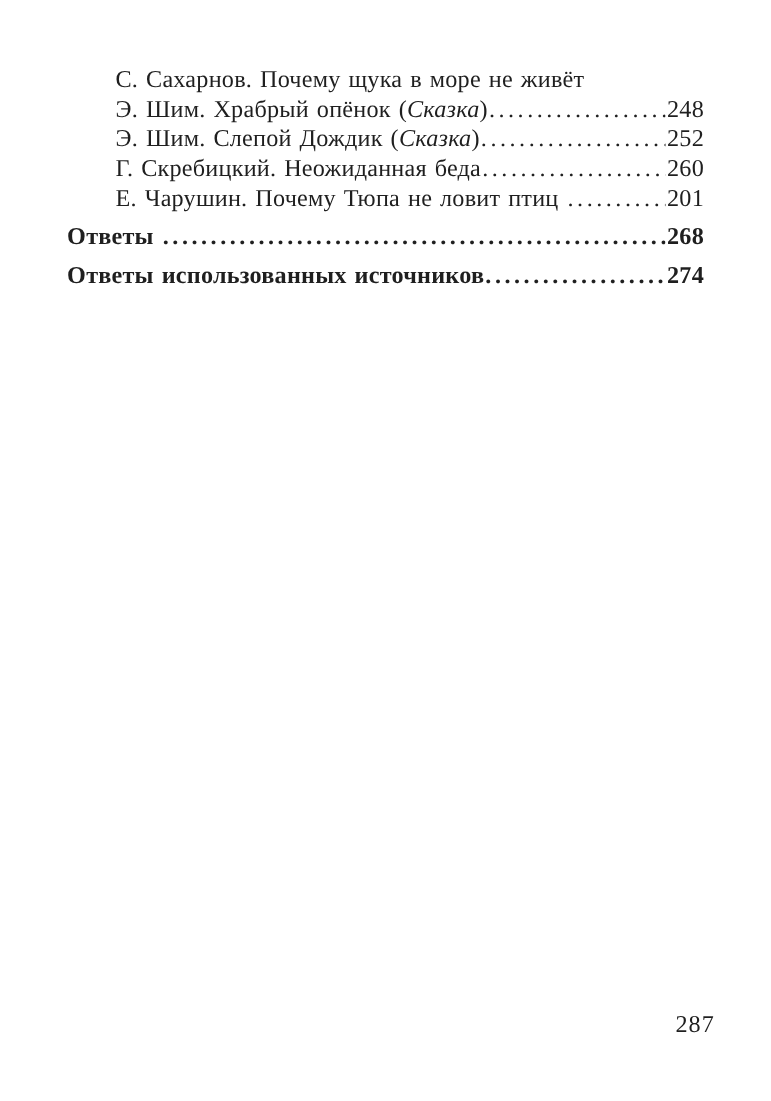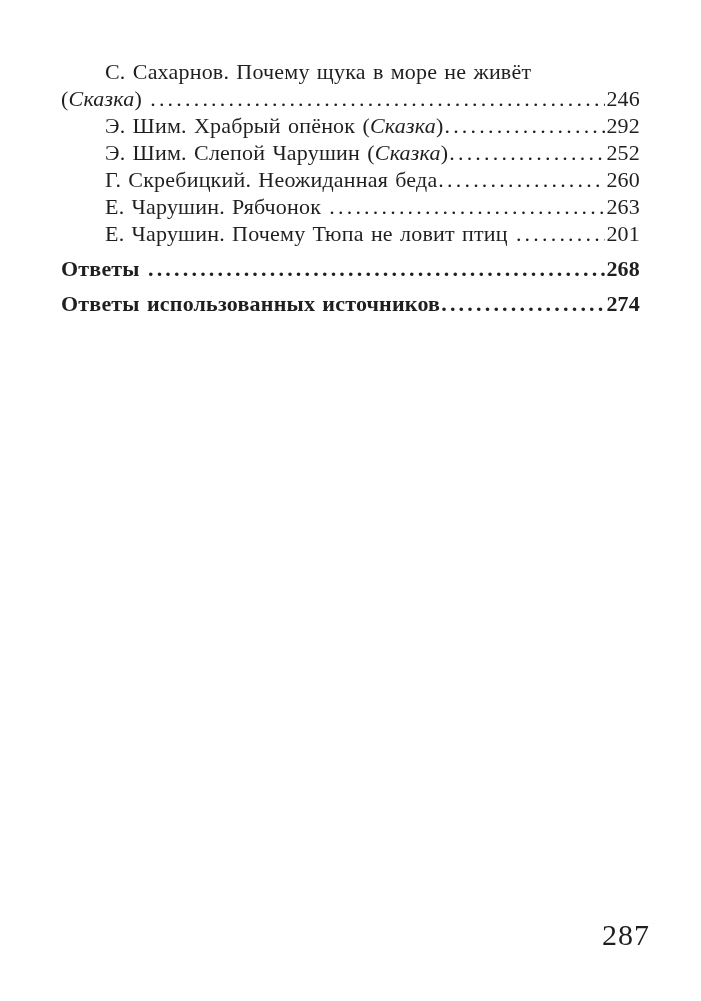--- a/index.html
+++ b/index.html
@@ -54,56 +54,46 @@
   .leader::after {
     content: "...................................................................................................................";
   }
   .pagenum {
     white-space: pre;
   }
   .footer {
     position: absolute;
     top: 918px;
     right: 51px;
-    font-size: 30px;
+    font-size: 22px;
     letter-spacing: 1px;
   }
 </style>
 </head>
 <body>
 
 <div class="page">
   <div class="toc" id="toc">
       <div class="row indent">
         <span class="title"><span>С. Сахарнов. Почему щука в море не живёт</span></span>
       </div>
-      <div class="row">
-        <span class="title"><span>(</span><span class="italic">Сказка</span><span>) </span></span>
-        <span class="leader"></span>
-        <span class="pagenum">246</span>
-      </div>
       <div class="row indent">
         <span class="title"><span>Э. Шим. Храбрый опёнок (</span><span class="italic">Сказка</span><span>)</span></span>
         <span class="leader"></span>
-        <span class="pagenum">292</span>
+        <span class="pagenum">248</span>
       </div>
       <div class="row indent">
-        <span class="title"><span>Э. Шим. Слепой Чарушин (</span><span class="italic">Сказка</span><span>)</span></span>
+        <span class="title"><span>Э. Шим. Слепой Дождик (</span><span class="italic">Сказка</span><span>)</span></span>
         <span class="leader"></span>
         <span class="pagenum">252</span>
       </div>
       <div class="row indent">
         <span class="title"><span>Г. Скребицкий. Неожиданная беда</span></span>
         <span class="leader"></span>
         <span class="pagenum">260</span>
-      </div>
-      <div class="row indent">
-        <span class="title"><span>Е. Чарушин. Рябчонок </span></span>
-        <span class="leader"></span>
-        <span class="pagenum">263</span>
       </div>
       <div class="row indent">
         <span class="title"><span>Е. Чарушин. Почему Тюпа не ловит птиц </span></span>
         <span class="leader"></span>
         <span class="pagenum">201</span>
       </div>
       <div class="row bold spacer">
         <span class="title"><span>Ответы </span></span>
         <span class="leader"></span>
         <span class="pagenum">268</span>

